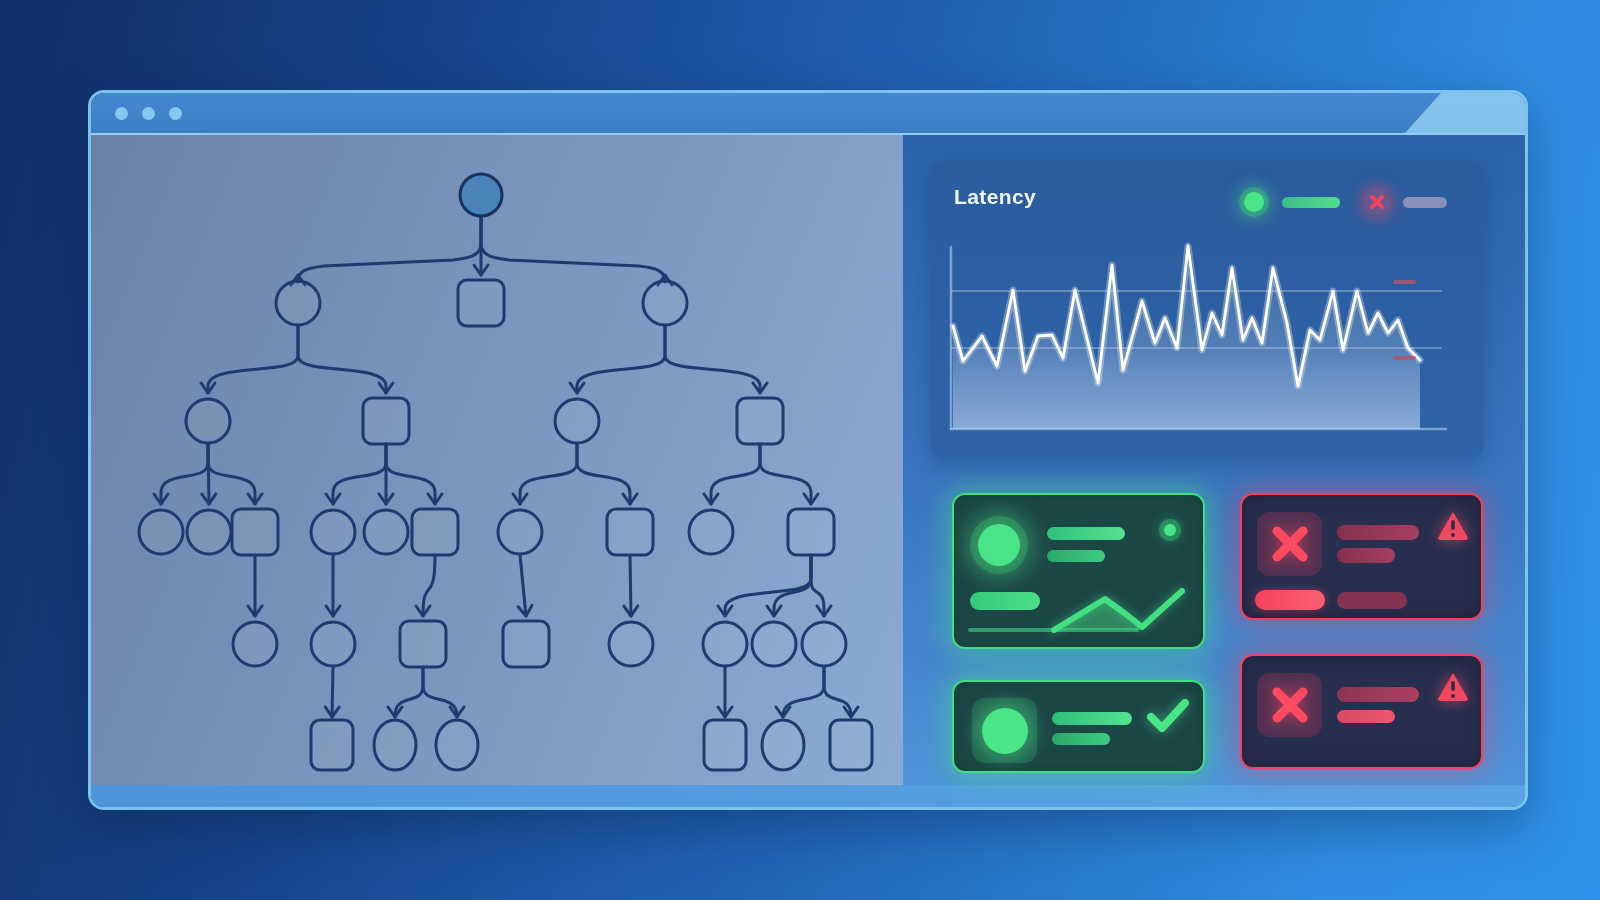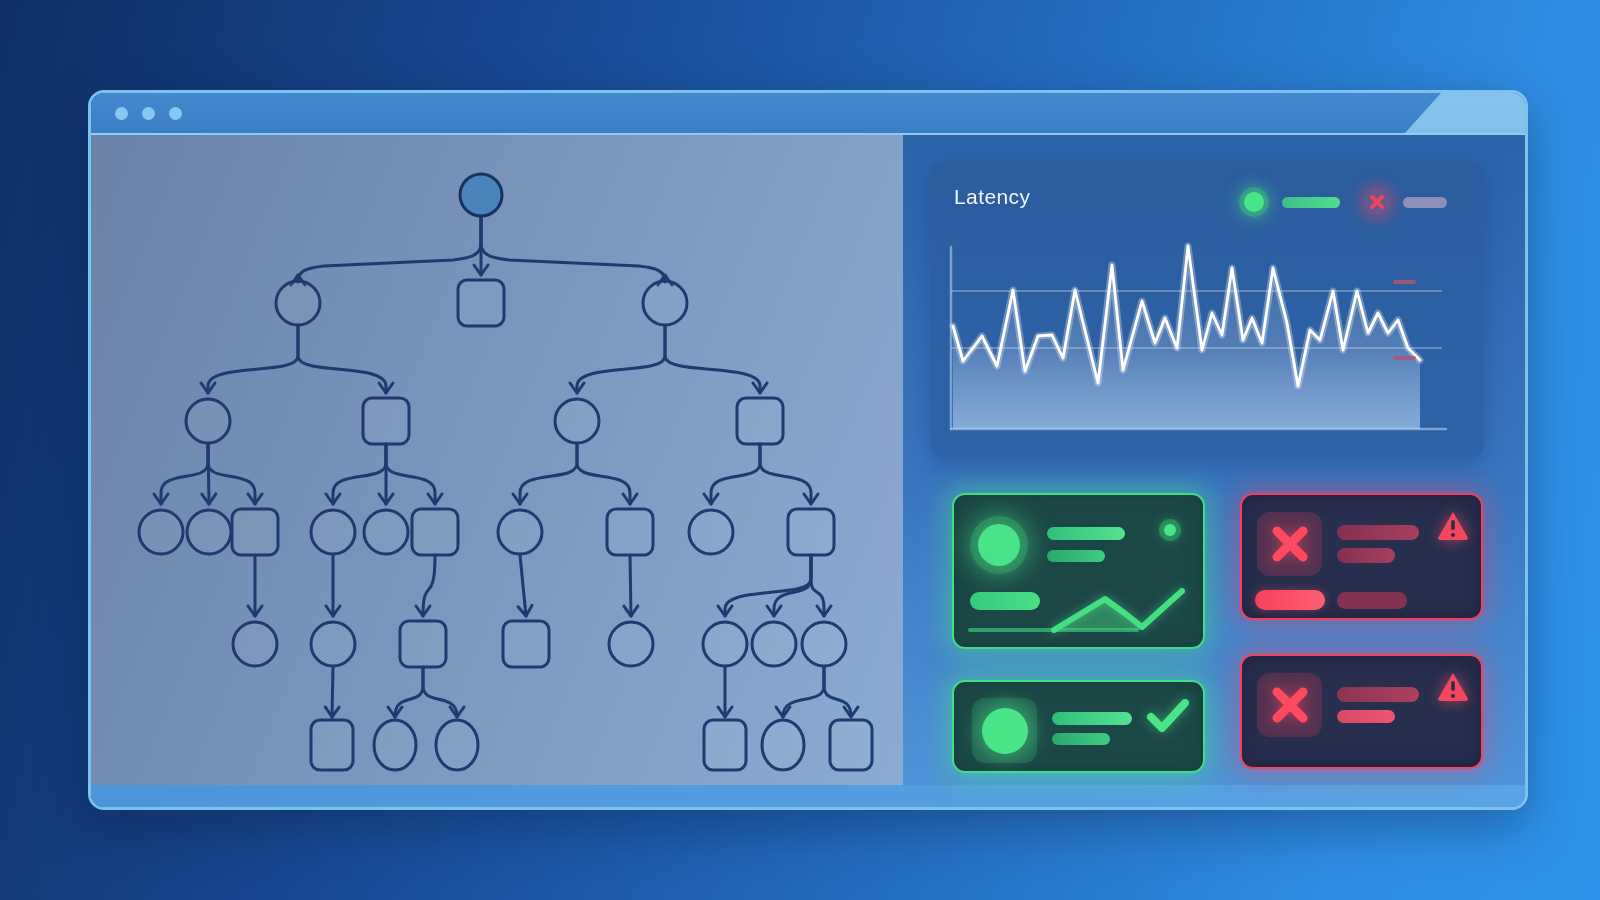--- a/index.html
+++ b/index.html
@@ -19,21 +19,21 @@
   .tree-section{ width:812px; height:650px; position:relative;
     background:linear-gradient(112deg,#6b82a8 0%,#7b96bd 48%,#8cabd2 100%); }
   .tree-section svg{ position:absolute; left:0; top:0; }
 
   .dash-section{ flex:1; position:relative;
     background:linear-gradient(180deg,#2b63a9 0%,#3a77c1 55%,#4e94d9 100%); }
 
   .latency-panel{ position:absolute; left:27px; top:26px; width:554px; height:297px;
     background:linear-gradient(180deg,#2b5c9e,#2e63a8); border-radius:14px;
     box-shadow:0 8px 24px rgba(10,35,80,.25); }
-  .lat-title{ position:absolute; left:24px; top:24px; font-size:21px; font-weight:400;
+  .lat-title{ position:absolute; left:24px; top:24px; font-size:21px; font-weight:700;
     color:#eef4fb; letter-spacing:.4px; }
   .legend{ position:absolute; right:0; top:0; width:554px; height:60px; }
   .legend-dot{ position:absolute; left:314px; top:31px; width:20px; height:20px; border-radius:50%;
     background:#4ae586; box-shadow:0 0 0 5px rgba(60,200,115,.4),0 0 16px 6px rgba(74,229,134,.5); }
   .legend-bar-ok{ position:absolute; left:352px; top:36px; width:58px; height:11px; border-radius:6px;
     background:linear-gradient(90deg,#3cbf8b,#52dd90); }
   .legend-x{ position:absolute; left:434px; top:28px; width:26px; height:26px; border-radius:50%;
     background:rgba(230,80,100,.32); box-shadow:0 0 14px 4px rgba(240,70,90,.45);
     display:flex; align-items:center; justify-content:center; }
   .legend-bar-err{ position:absolute; left:473px; top:36px; width:44px; height:11px; border-radius:6px;

